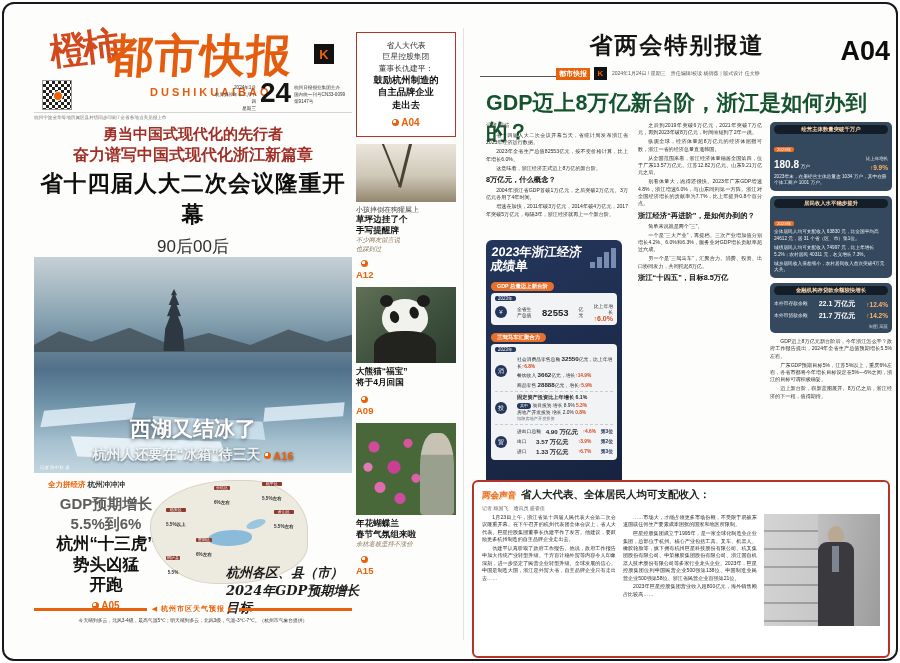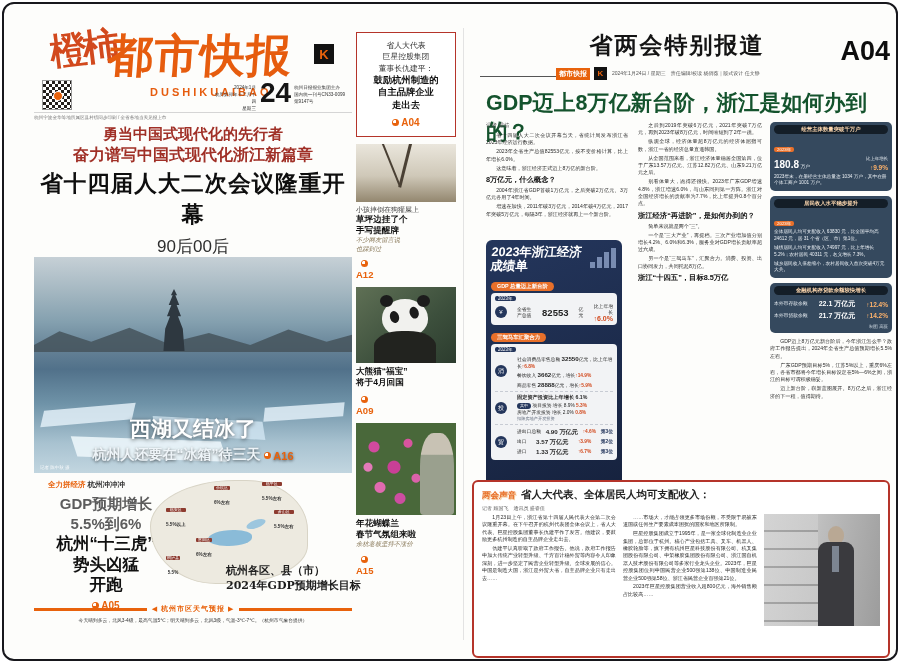--- a/index.html
+++ b/index.html
@@ -54,21 +54,21 @@
   .map{position:absolute;left:104px;top:2px;width:158px;height:104px;}
   .map-shape{position:absolute;inset:0;background:#edeae0;border:1px solid #d8d4c6;border-radius:58% 42% 55% 45% / 48% 52% 40% 60%;}
   .lake{position:absolute;left:58px;top:50px;width:44px;height:16px;background:#8abbd8;border-radius:60% 40% 55% 45%;}
   .lake2{position:absolute;left:96px;top:40px;width:20px;height:8px;background:#9cc6de;border-radius:50%;transform:rotate(-20deg);}
   .mlabel{position:absolute;text-align:center;line-height:1.1;}
   .mname{display:block;background:#8d3b2f;color:#fff;font-size:4px;padding:0 1px;border-radius:1px;}
   .mval{font-size:4.6px;font-weight:700;color:#333;}
   .mdot{width:3px;height:3px;background:#e8620c;border-radius:50%;margin:1px auto 0;}
   .ml1{left:16px;top:28px;} .ml2{left:64px;top:6px;} .ml3{left:112px;top:2px;}
   .ml4{left:124px;top:30px;} .ml5{left:46px;top:58px;} .ml6{left:16px;top:76px;}
-  .map-caption{position:absolute;left:180px;top:86px;width:140px;font-family:"DejaVu Serif",serif;font-weight:700;font-size:11px;color:#1d1d1d;line-height:1.35;}
+  .map-caption{position:absolute;left:180px;top:86px;width:140px;font-family:"DejaVu Serif",serif;font-weight:700;font-size:13px;color:#1d1d1d;line-height:1.35;font-style:italic;}
   .weather{position:absolute;left:30px;top:600px;width:318px;}
   .wbar{display:flex;align-items:center;gap:5px;}
   .wbar .ol{flex:1;height:3px;background:#e8620c;}
   .wtitle{color:#e8620c;font-size:7px;font-weight:700;letter-spacing:1px;white-space:nowrap;}
   .wtext{margin-top:3px;font-size:4.8px;color:#333;text-align:center;}
   
   .rail{position:absolute;left:352px;top:28px;width:100px;}
   .promo{border:1.5px solid #b5342a;background:#fff;text-align:center;padding:7px 3px 6px;}
   .pr-line{font-size:7.8px;color:#333;line-height:1.45;}
   .pr-bold{font-size:9.3px;font-weight:900;color:#101010;line-height:1.35;}

